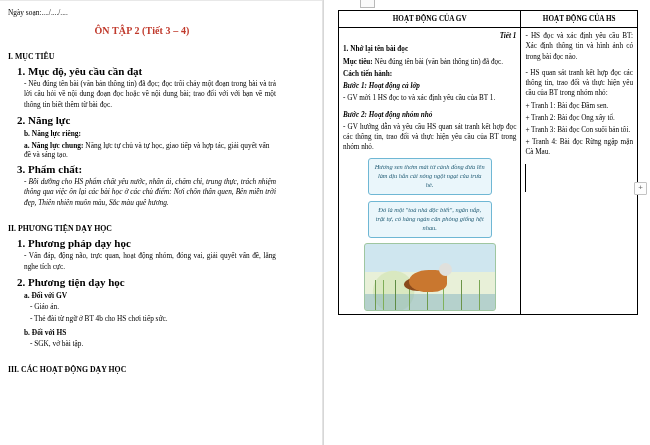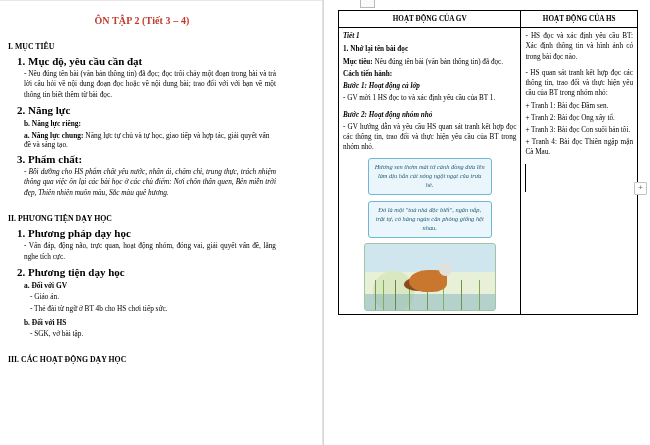--- a/index.html
+++ b/index.html
@@ -110,21 +110,21 @@
     line-height: 1.42;
   }
   table.act th {
     text-align: center;
     font-weight: bold;
     padding: 3px 2px;
   }
   .col-gv { width: 61%; }
   .col-hs { width: 39%; }
   .tiet {
-    text-align: left;
+    text-align: right;
     font-weight: bold;
     font-style: italic;
     margin: 0 0 3px 0;
   }
   .b { font-weight: bold; }
   .bi { font-weight: bold; font-style: italic; }
   .p { margin: 0 0 2px 0; text-align: justify; }
   .gap { height: 4px; }
   .caret {
     display: inline-block;
@@ -223,20 +223,21 @@
 </style>
 </head>
 <body>
 
 <div class="page">
 
   <div class="left-page">
     <div class="frame-top"></div>
     <div class="left-inner">
 
+      <div class="meta-line">Ngày soạn:..../..../....</div>
 
       <div class="doc-title">ÔN TẬP 2 (Tiết 3 – 4)</div>
 
       <div class="h1">I. MỤC TIÊU</div>
       <div class="h2">1. Mục độ, yêu cầu cần đạt</div>
       <div class="para">- Nêu đúng tên bài (văn bản thông tin) đã đọc; đọc trôi chảy một đoạn trong bài và trả lời câu hỏi về nội dung đoạn đọc hoặc về nội dung bài; trao đổi với với bạn về một thông tin biết thêm từ bài đọc.</div>
 
       <div class="h2">2. Năng lực</div>
       <div class="h3">b. Năng lực riêng:</div>
       <div class="h3"><span>a. Năng lực chung:</span><span style="font-weight:normal"> Năng lực tự chủ và tự học, giao tiếp và hợp tác, giải quyết vấn đề và sáng tạo.</span></div>
@@ -296,21 +297,21 @@
             <div class="bird"></div>
           </div>
         </td>
         <td>
           <div class="p">- HS đọc và xác định yêu cầu BT: Xác định thông tin và hình ảnh có trong bài đọc nào.</div>
           <div class="gap"></div>
           <div class="p">- HS quan sát tranh kết hợp đọc các thông tin, trao đổi và thực hiện yêu cầu của BT trong nhóm nhỏ:</div>
           <div class="p">+ Tranh 1: Bài đọc Đầm sen.</div>
           <div class="p">+ Tranh 2: Bài đọc Ong xây tổ.</div>
           <div class="p">+ Tranh 3: Bài đọc Con suối bản tôi.</div>
-          <div class="p">+ Tranh 4: Bài đọc Thiên ngập mặn Cà Mau.</div>
+          <div class="p">+ Tranh 4: Bài đọc Rừng ngập mặn Cà Mau.</div>
           <div class="caret"></div>
         </td>
       </tr>
     </tbody>
       </table>
 
     <div class="plus-btn">+</div>
   </div>
 </div>
 

